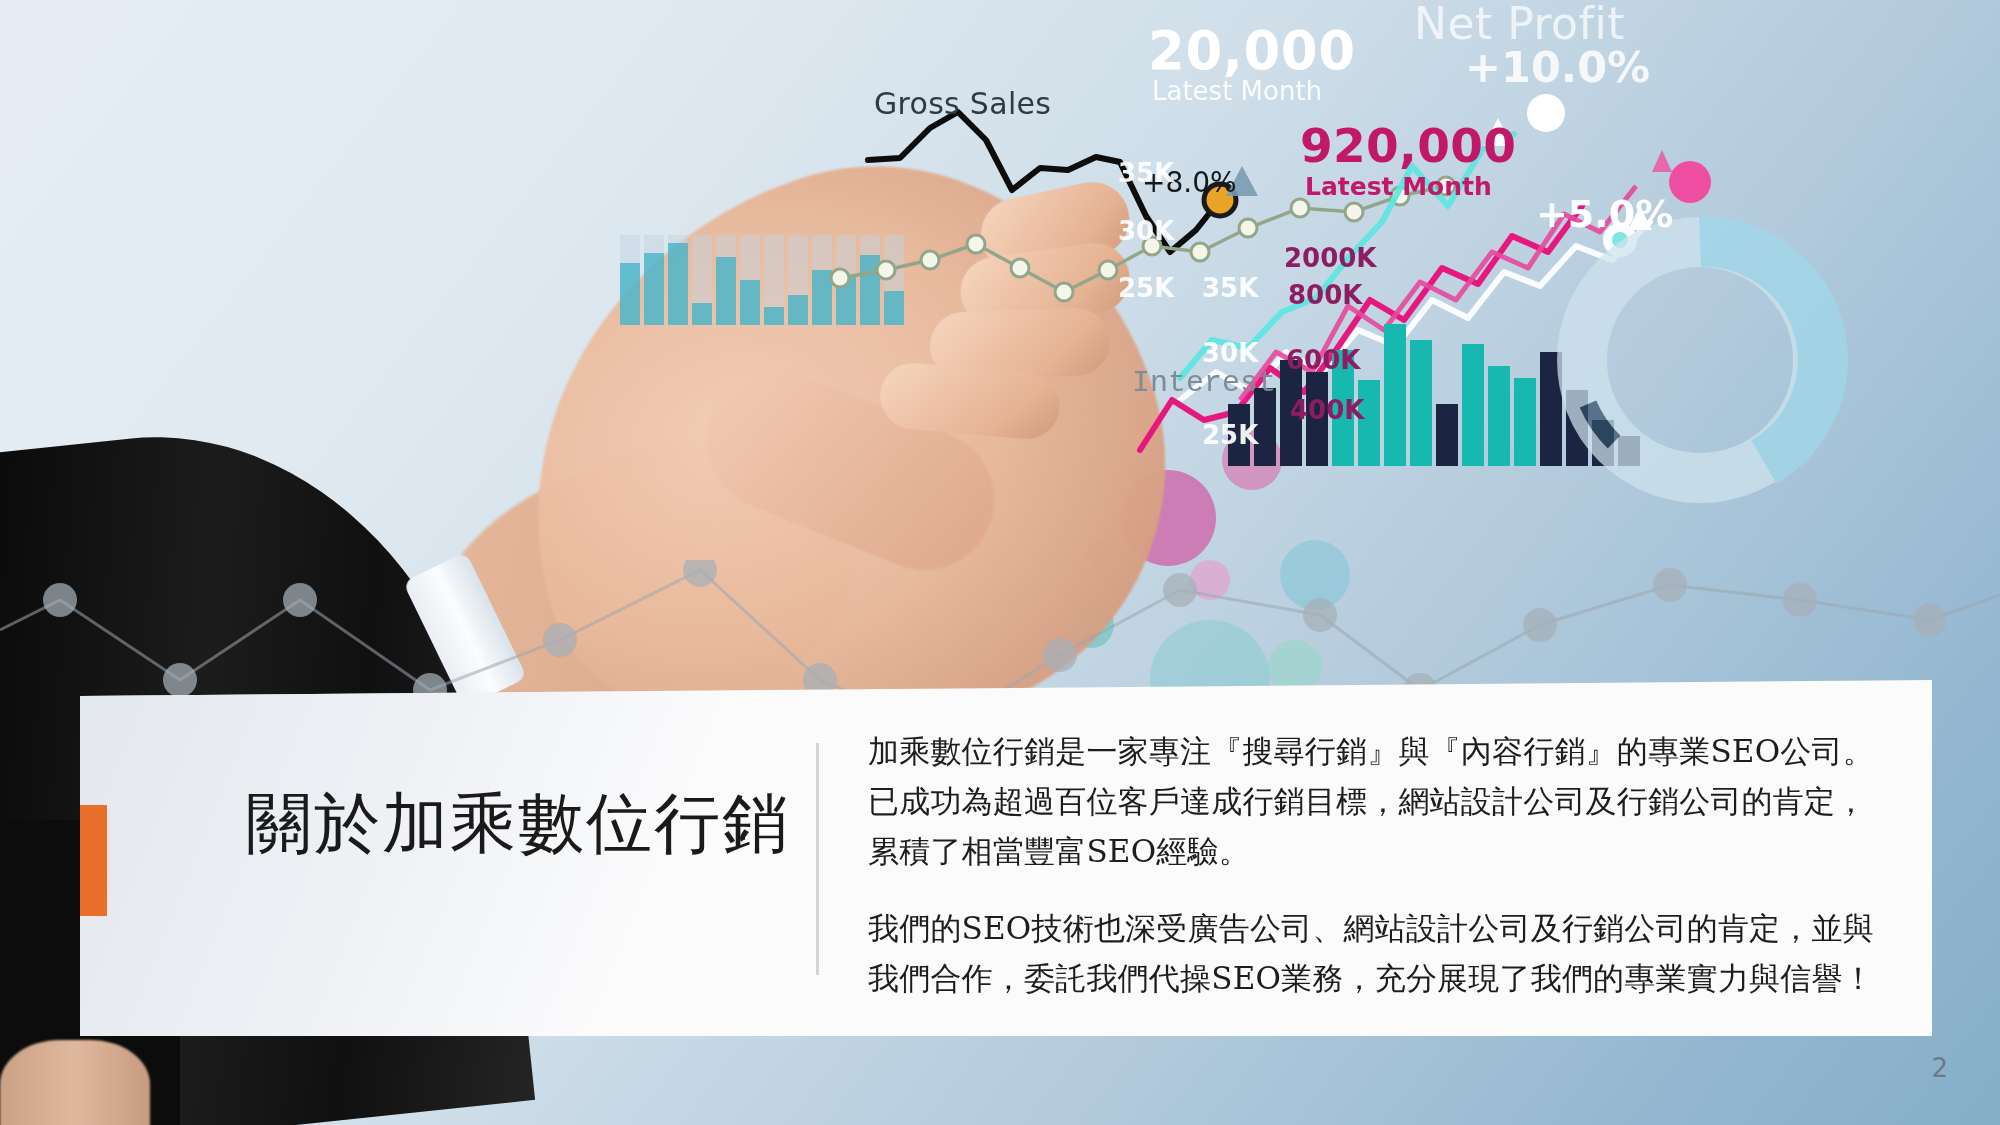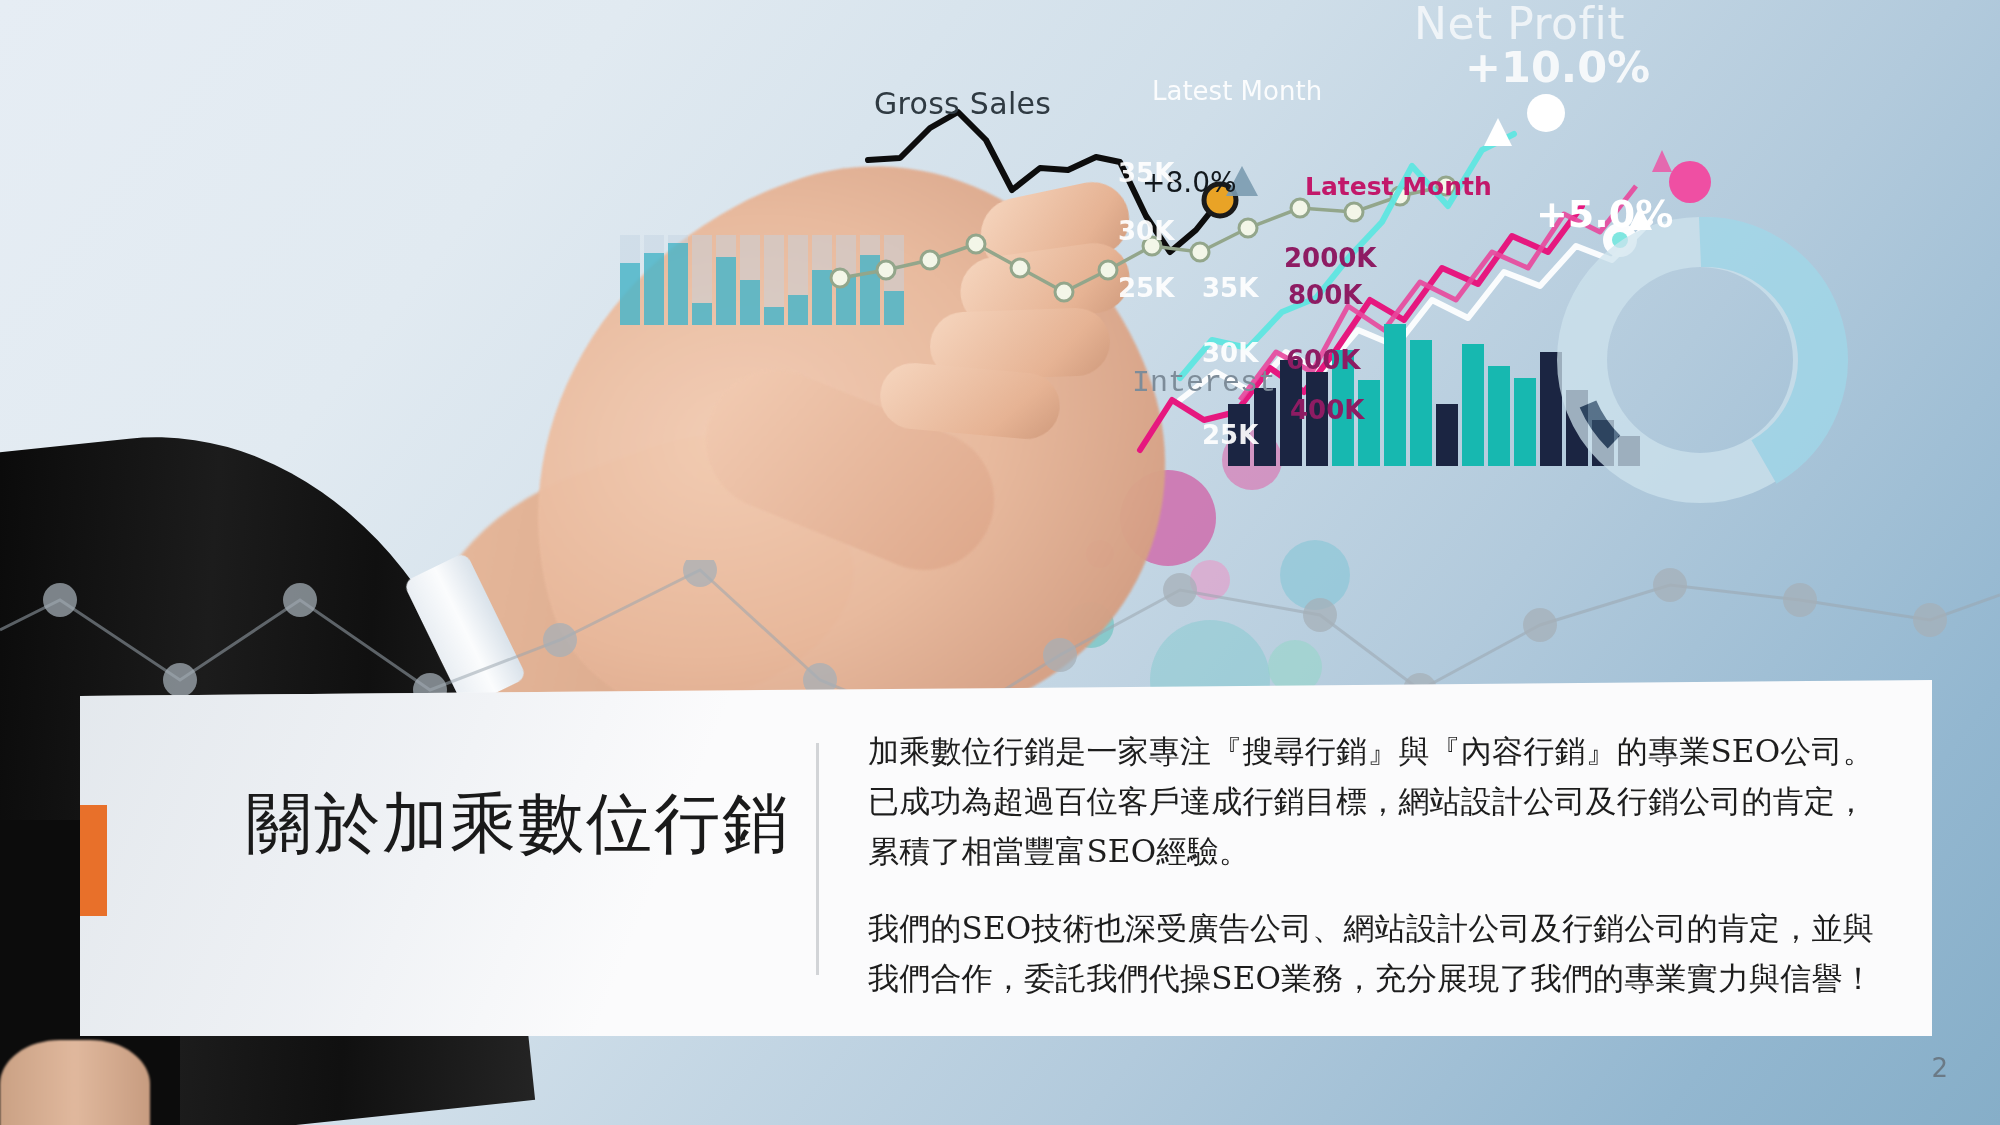--- a/index.html
+++ b/index.html
@@ -250,23 +250,25 @@
         <polygon points="1498,118 1512,146 1484,146" fill="#ffffff"></polygon>
         <polygon points="1640,206 1652,230 1628,230" fill="#ffffff"></polygon>
         <polygon points="1662,150 1672,172 1652,172" fill="#ef4fa3" opacity=".8"></polygon>
       </g>
     </svg>
 
     <div class="lbl lbl-grosssales">Gross Sales</div>
     <div class="lbl lbl-interest">Interest</div>
     <div class="lbl lbl-netprofit">Net Profit</div>
 
+    <div class="lbl lbl-20000 big-white">20,000</div>
     <div class="lbl lbl-20000s sub-white">Latest Month</div>
     <div class="lbl lbl-8pct">+8.0%</div>
     <div class="lbl lbl-10pct">+10.0%</div>
+    <div class="lbl lbl-920000 big-pink">920,000</div>
     <div class="lbl lbl-920000s sub-pink">Latest Month</div>
     <div class="lbl lbl-5pct">+5.0%</div>
 
     <div class="lbl tick tick-w" style="left:1118px;top:158px;">35K</div>
     <div class="lbl tick tick-w" style="left:1118px;top:216px;">30K</div>
     <div class="lbl tick tick-w" style="left:1118px;top:273px;">25K</div>
 
     <div class="lbl tick tick-w" style="left:1202px;top:273px;">35K</div>
     <div class="lbl tick tick-w" style="left:1202px;top:338px;">30K</div>
     <div class="lbl tick tick-w" style="left:1202px;top:420px;">25K</div>

